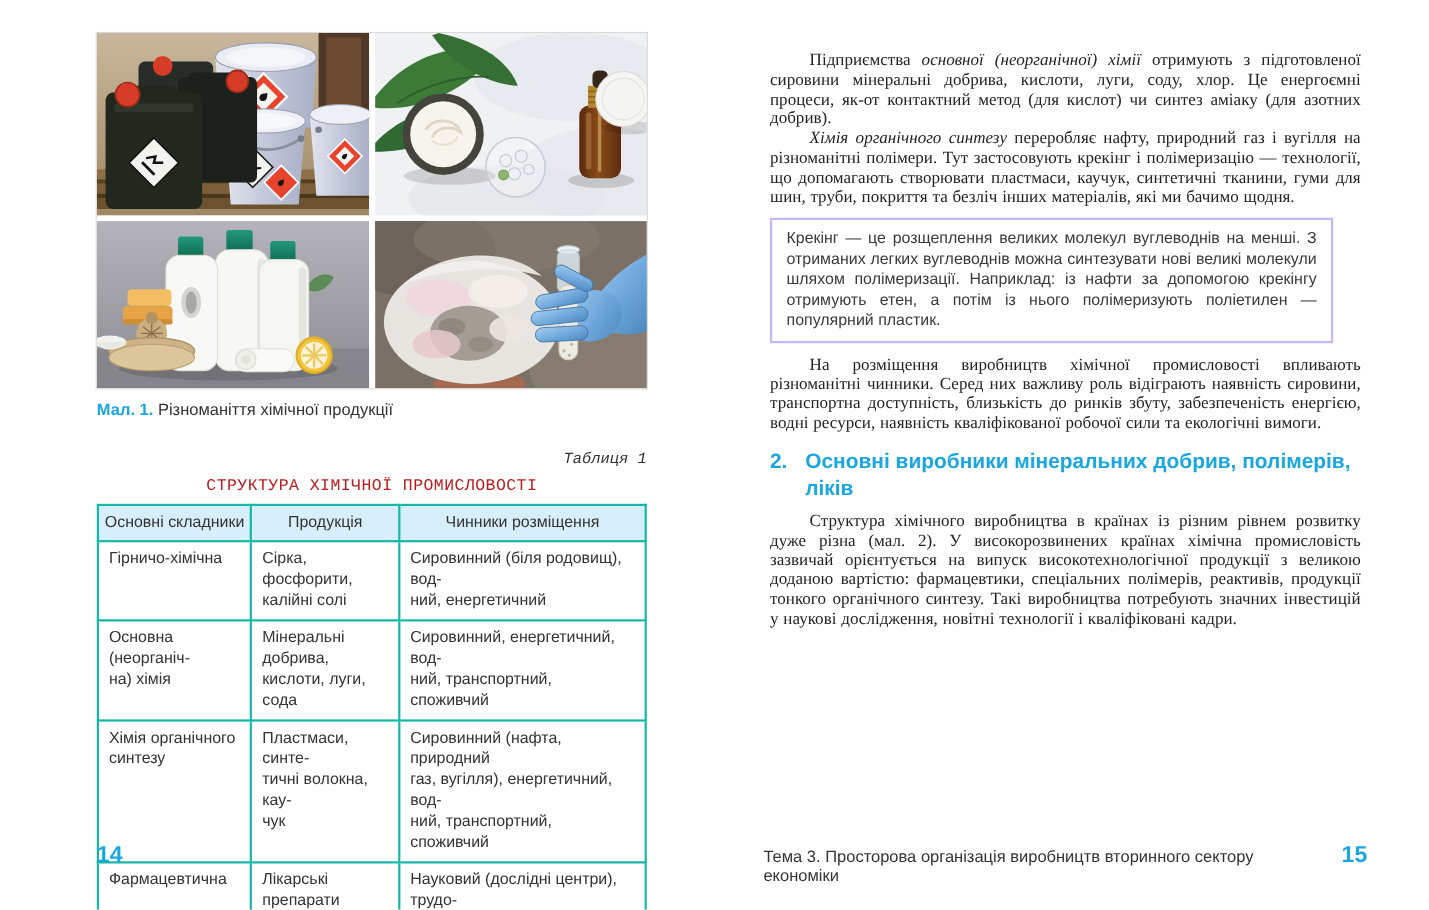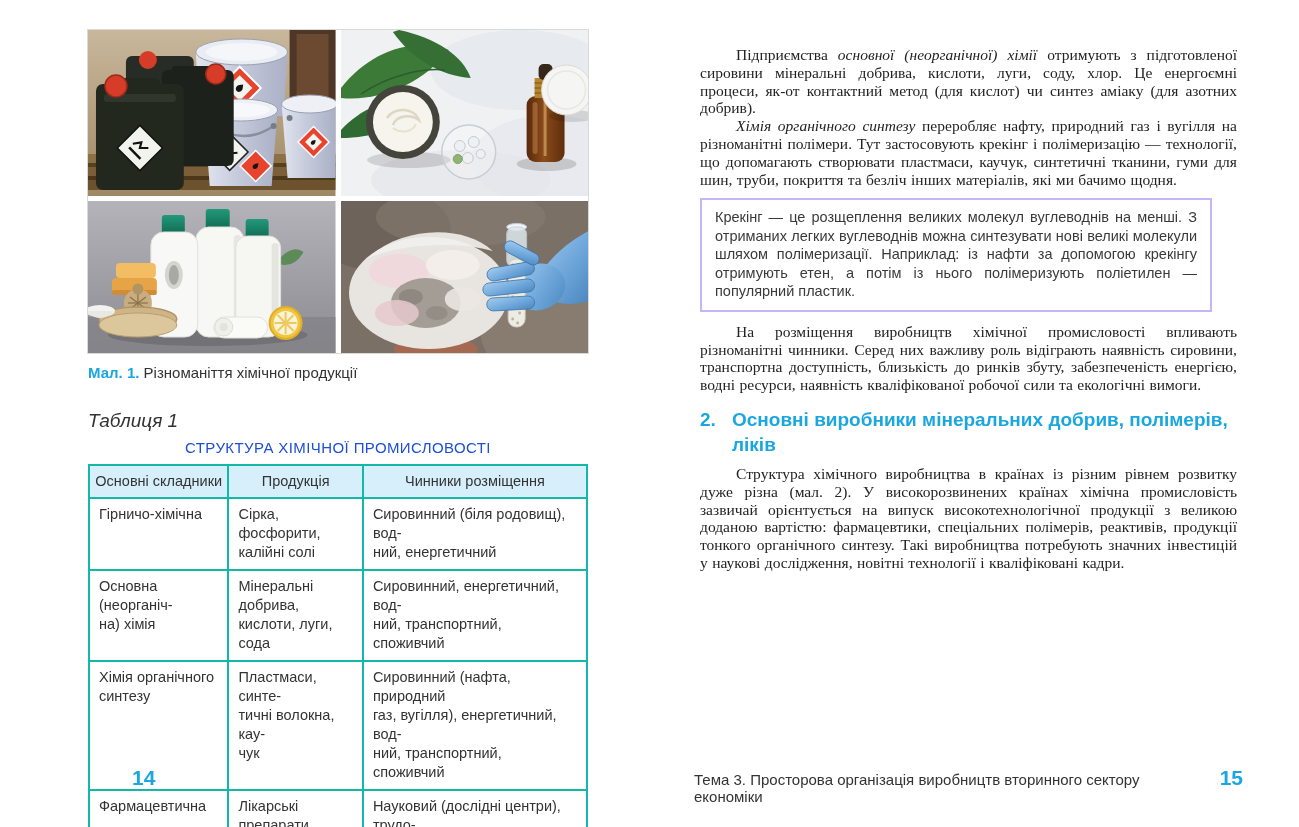--- a/index.html
+++ b/index.html
@@ -9,24 +9,24 @@
   }
   
   .col-left{position:absolute;left:88px;top:30px;width:500px;}
   .collage{
     display:grid;grid-template-columns:1fr 1fr;grid-template-rows:166px 152px;
     gap:5px;background:#ffffff;outline:1px solid #d9d9d9;
   }
   .photo{width:100%;height:100%;display:block;}
   .fig-caption{margin-top:11px;font-family:"Liberation Sans",sans-serif;font-size:15px;color:#333;}
   .fig-label{color:#1aa7e0;font-weight:bold;}
-  .tbl-label{margin-top:29px;font-family:Liberation Sans, sans-serif;
-    font-style:italic;font-size:19px;color:#333;}
-  .tbl-title{margin-top:7px;text-align:center;font-family:Liberation Sans, sans-serif;
-    font-size:15px;letter-spacing:.4px;color:#1d4ed8;}
+  .tbl-label{margin-top:29px;text-align:right;font-family:Liberation Mono, monospace;
+    font-style:italic;font-size:14px;color:#333;}
+  .tbl-title{margin-top:7px;text-align:center;font-family:Liberation Mono, monospace;
+    font-size:15px;letter-spacing:.4px;color:#b91c1c;}
   table.structure{margin-top:8px;border-collapse:collapse;width:100%;
     font-family:"Liberation Sans",sans-serif;font-size:14.5px;line-height:19px;color:#333;}
   table.structure td{border:2px solid #14b8a6;padding:6px 9px 7px 9px;vertical-align:top;
     text-align:left;white-space:pre-line;}
   table.structure thead td{background:#d7effb;text-align:center;padding:6px 4px;white-space:normal;}
   
   .col-right{position:absolute;left:700px;top:46px;width:537px;
     font-size:15.5px;line-height:17.8px;text-align:justify;color:#232323;}
   .col-right p{margin:0;text-indent:36px;word-spacing:.5px;}
   .it{font-style:italic;}
@@ -35,21 +35,21 @@
     font-size:14.5px;line-height:18.5px;color:#3a3a3a;text-align:justify;text-indent:0;}
   .heading{margin:13px 0 8px 0;display:grid;grid-template-columns:32px 1fr;
     font-family:"Liberation Sans",sans-serif;font-weight:bold;font-size:19px;line-height:25px;
     color:#1aa7e0;text-align:left;}
   
   .footer-left{position:absolute;left:88px;top:766px;display:flex;gap:19px;align-items:baseline;
     font-family:"Liberation Sans",sans-serif;font-size:15px;color:#333;}
   .footer-right{position:absolute;left:694px;top:766px;width:549px;display:flex;gap:14px;
     align-items:baseline;justify-content:space-between;font-family:"Liberation Sans",sans-serif;
     font-size:15px;color:#333;}
-  .page-num{font-size:21px;font-weight:bold;color:#1aa7e0;padding-left:44px;}
+  .page-num{font-size:21px;font-weight:bold;color:#1aa7e0;}
 </style>
 </head>
 <body>
 
 <div class="spread">
 
   <div class="col-left">
 
     <div class="collage">
 

